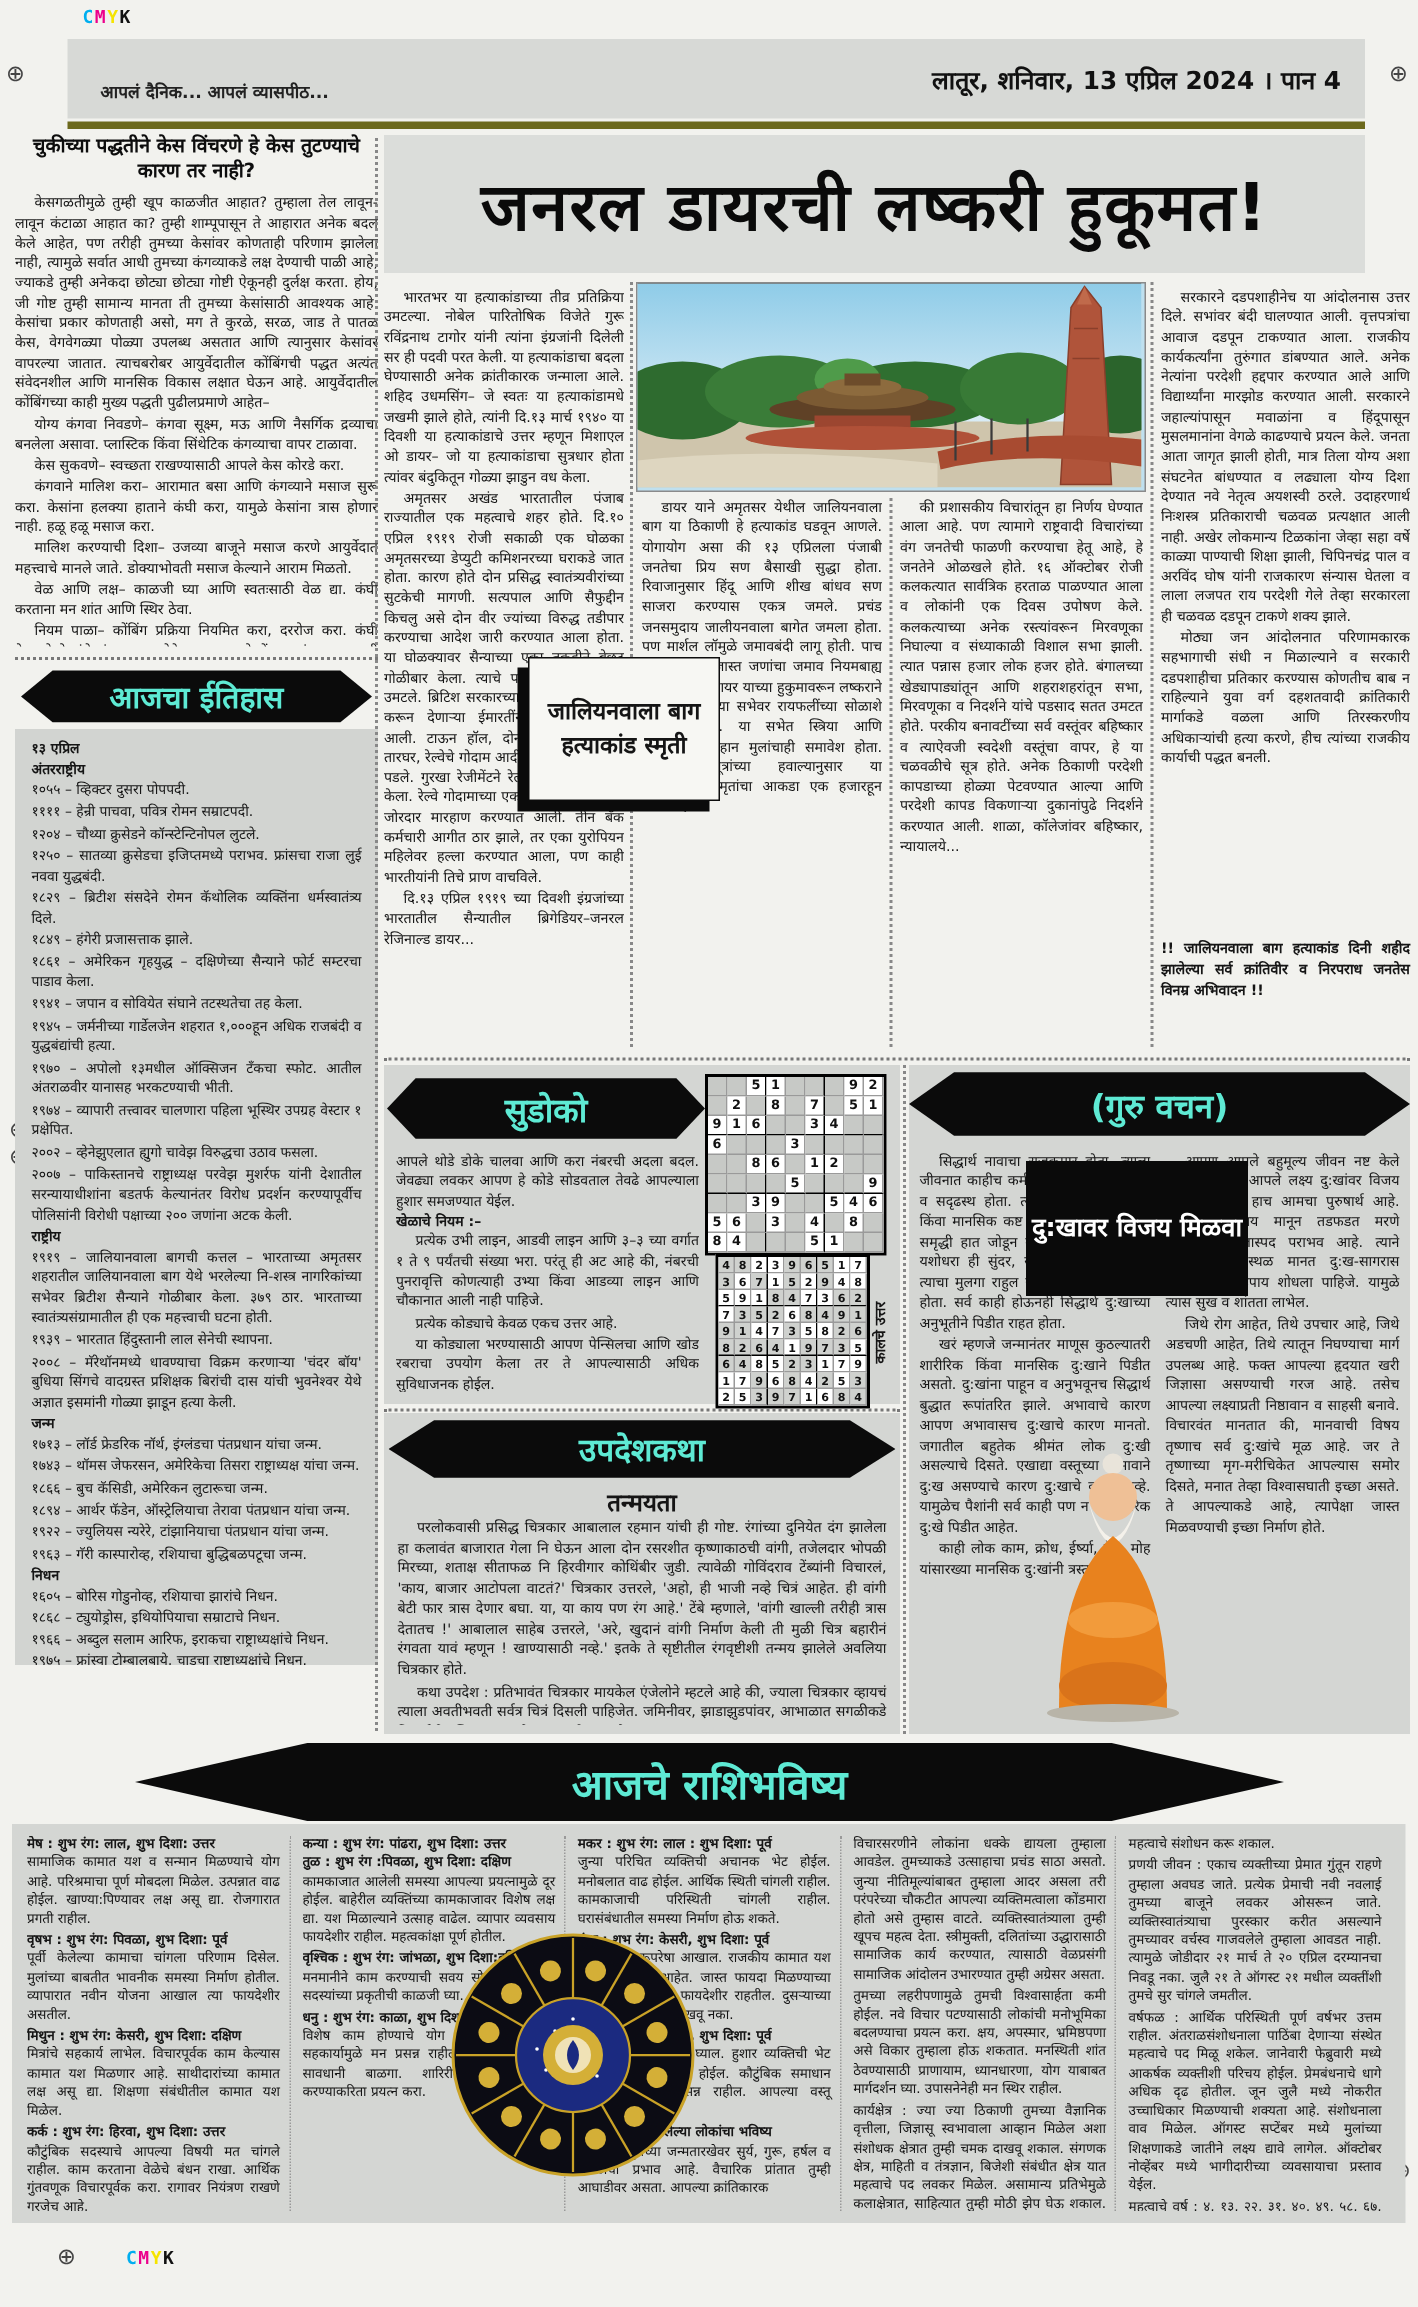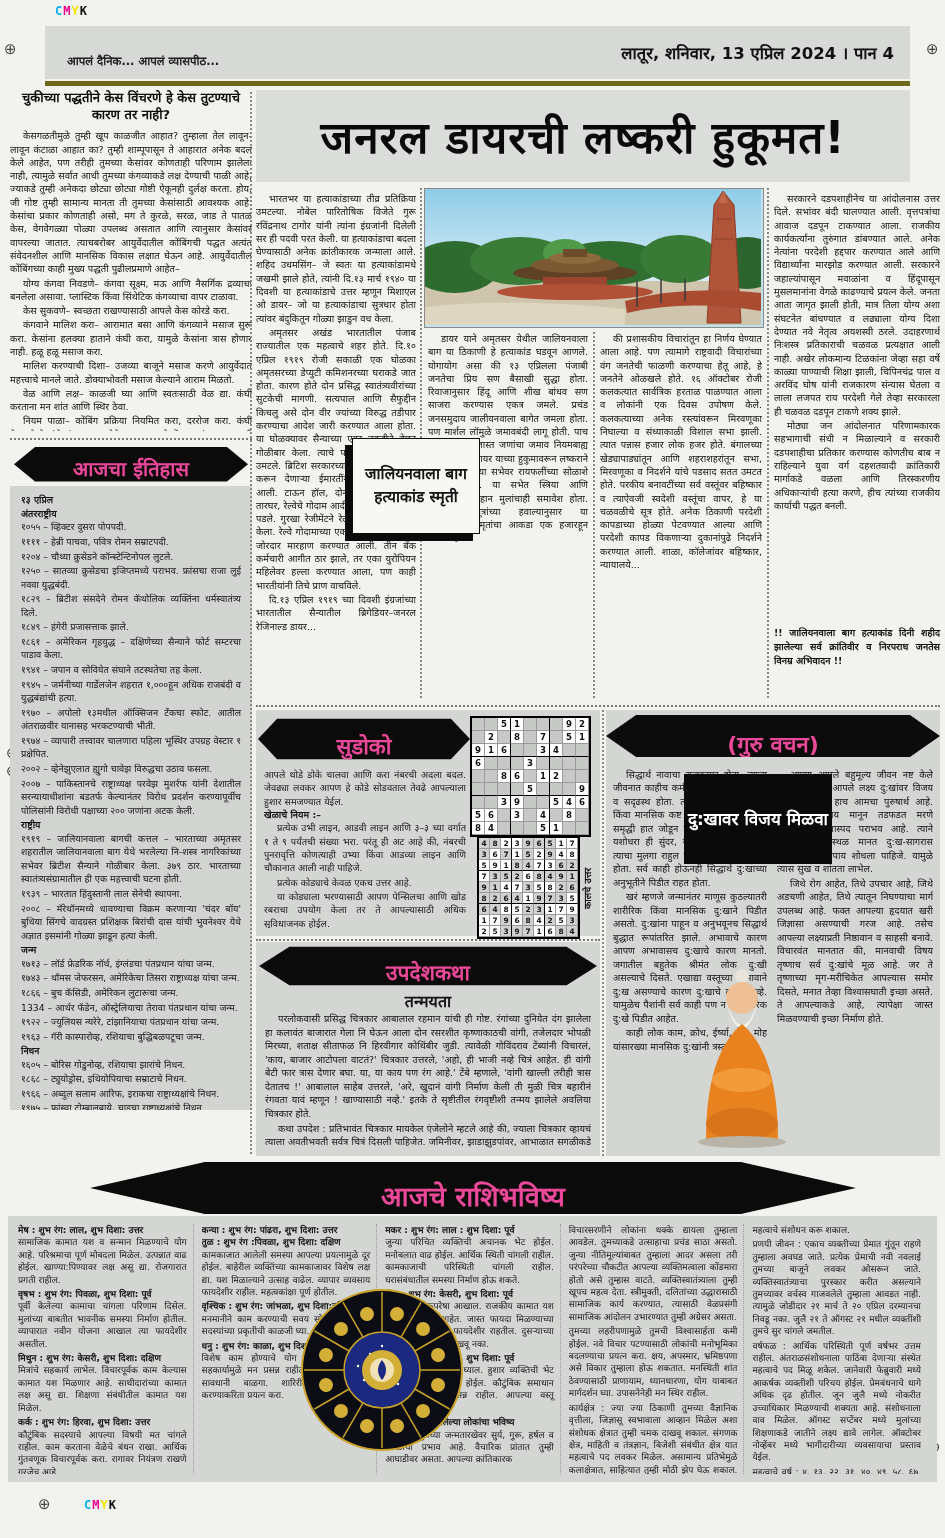--- a/index.html
+++ b/index.html
@@ -11,21 +11,21 @@
   .cmyk .c{color:#00aeef}.cmyk .m{color:#ec008c}.cmyk .y{color:#f5e400}.cmyk .k{color:#111}
   .reg{font-size:15px;color:#444;line-height:1;}
   
   .masthead{left:45px;top:26px;width:865px;height:53px;background:#d7d9d6;display:flex;align-items:center;padding:0 16px;box-sizing:border-box;}
   .mast-title{font-family:"DejaVu Serif","Liberation Serif",serif;font-weight:bold;font-size:35px;color:#0c0c0c;white-space:nowrap;}
   .mast-tagline{font-size:11.5px;font-weight:bold;color:#222;margin-left:6px;margin-top:16px;white-space:nowrap;}
   .mast-date{margin-left:auto;font-size:16.5px;font-weight:bold;color:#111;white-space:nowrap;}
   .olive-rule{left:45px;top:81px;width:865px;height:5px;background:#6c691c;}
   
   .panel{background:#d4d6d3;}
-  .banner{background:#0b0b0b;color:#ec4899;display:flex;align-items:flex-end;justify-content:center;
+  .banner{background:#0b0b0b;color:#5eead4;display:flex;align-items:center;justify-content:center;
           font-weight:bold;clip-path:polygon(0 50%,9% 2%,91% 2%,100% 50%,91% 98%,9% 98%);}
   .dot-h{border-top:2px dotted #777;}
   .dot-v{border-left:2px dotted #888;width:0;}
   .jtext{ text-align:justify; }
   .li-text{text-indent:13px;margin:0 0 1px 0;}
   .li-head{font-weight:bold;}
   .li-para{margin:0 0 2px 0;}
   
   .left-col{left:10px;top:90px;width:242px;}
   .hair-head{font-size:13px;line-height:1.28;font-weight:bold;text-align:center;color:#0d0d0d;}
@@ -150,21 +150,21 @@
         </div>
         <div class="li-text">१९१९ – जालियानवाला बागची कत्तल – भारताच्या अमृतसर शहरातील जालियानवाला बाग येथे भरलेल्या नि-शस्त्र नागरिकांच्या सभेवर ब्रिटीश सैन्याने गोळीबार केला. ३७९ ठार. भारताच्या स्वातंत्र्यसंग्रामातील ही एक महत्त्वाची घटना होती.</div>
         <div class="li-text">१९३९ – भारतात हिंदुस्तानी लाल सेनेची स्थापना.</div>
         <div class="li-text">२००८ – मॅरेथॉनमध्ये धावण्याचा विक्रम करणाऱ्या 'चंदर बॉय' बुधिया सिंगचे वादग्रस्त प्रशिक्षक बिरांची दास यांची भुवनेश्वर येथे अज्ञात इसमांनी गोळ्या झाडून हत्या केली.</div>
         <div>
           <div class="li-head">जन्म</div>
         </div>
         <div class="li-text">१७१३ – लॉर्ड फ्रेडरिक नॉर्थ, इंग्लंडचा पंतप्रधान यांचा जन्म.</div>
         <div class="li-text">१७४३ – थॉमस जेफरसन, अमेरिकेचा तिसरा राष्ट्राध्यक्ष यांचा जन्म.</div>
         <div class="li-text">१८६६ – बुच कॅसिडी, अमेरिकन लुटारूचा जन्म.</div>
-        <div class="li-text">1334 – आर्थर फॅडेन, ऑस्ट्रेलियाचा तेरावा पंतप्रधान यांचा जन्म.</div>
+        <div class="li-text">१८९४ – आर्थर फॅडेन, ऑस्ट्रेलियाचा तेरावा पंतप्रधान यांचा जन्म.</div>
         <div class="li-text">१९२२ – ज्युलियस न्यरेरे, टांझानियाचा पंतप्रधान यांचा जन्म.</div>
         <div class="li-text">१९६३ – गॅरी कास्पारोव्ह, रशियाचा बुद्धिबळपटूचा जन्म.</div>
         <div>
           <div class="li-head">निधन</div>
         </div>
         <div class="li-text">१६०५ – बोरिस गोडुनोव्ह, रशियाचा झारांचे निधन.</div>
         <div class="li-text">१८६८ – ट्युयोड्रोस, इथियोपियाचा सम्राटाचे निधन.</div>
         <div class="li-text">१९६६ – अब्दुल सलाम आरिफ, इराकचा राष्ट्राध्यक्षांचे निधन.</div>
         <div class="li-text">१९७५ – फ्रांस्वा टोम्बालबाये, चाडचा राष्ट्राध्यक्षांचे निधन.</div>
         <div class="li-text">२००८ – दशरथ पुजारी, मराठी चित्रपटसृष्टीतील ज्येष्ठ संगीतकारांचे निधन.</div>

